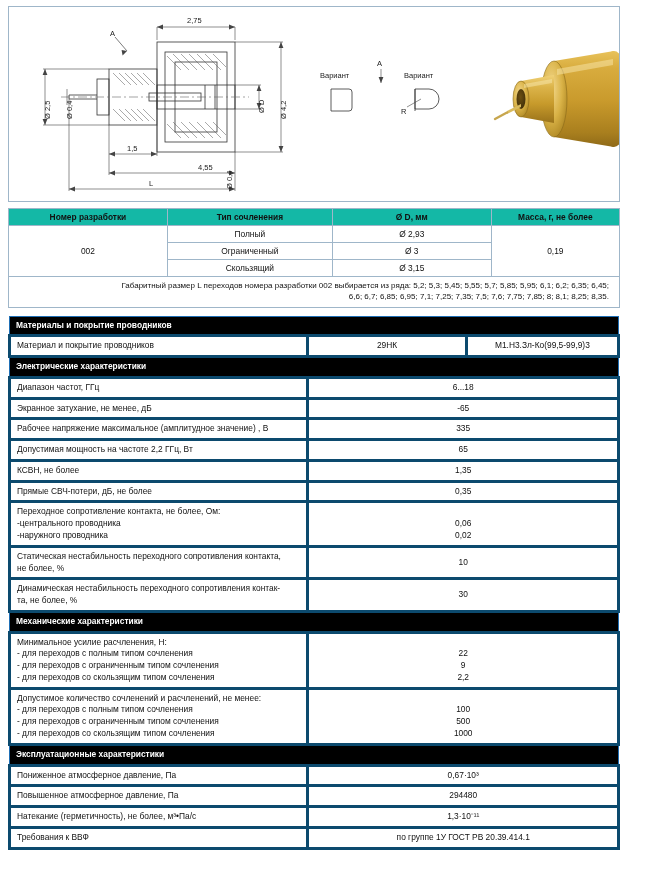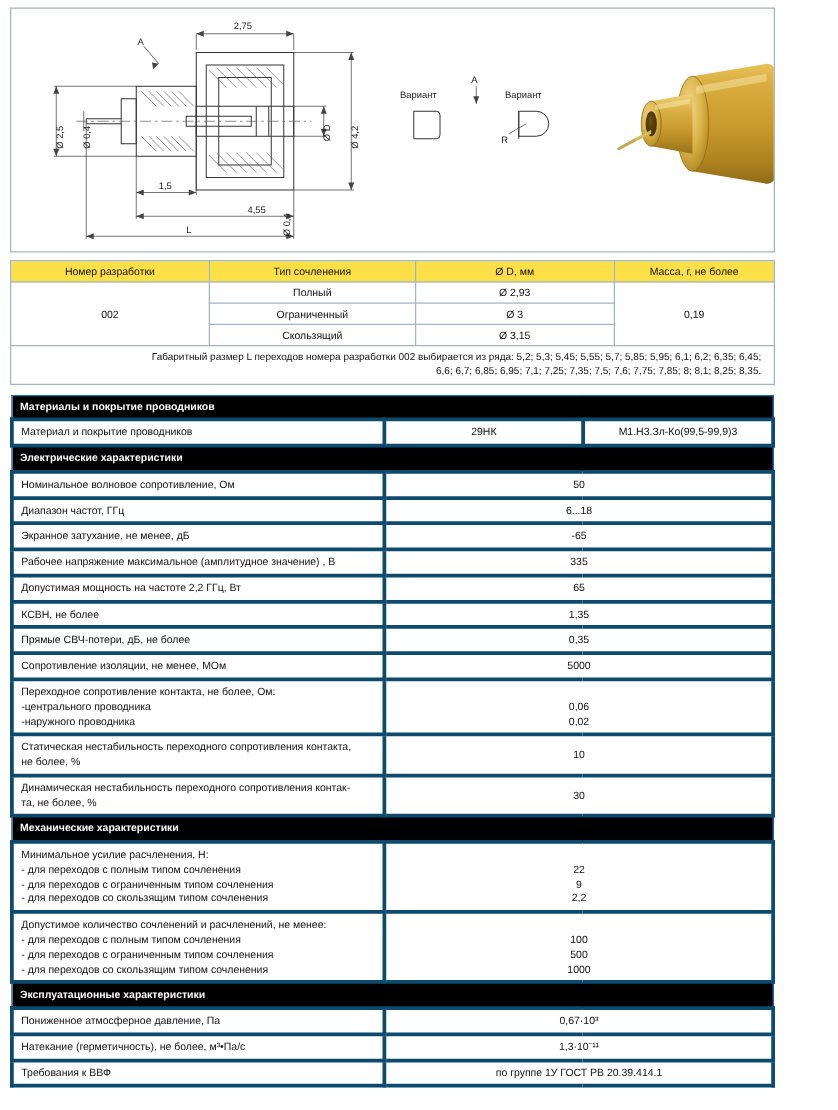--- a/index.html
+++ b/index.html
@@ -40,21 +40,21 @@
     width: 100%;
     table-layout: fixed;
   }
   .tbl td, .tbl th {
     border: 1px solid #9fb6c9;
     padding: 3px 5px;
     font-size: 8.4px;
     vertical-align: middle;
   }
   .tbl .center { text-align: center; }
-  .tbl .hdr { text-align: center; font-weight: normal; background: #fde047; }
+  .tbl .hdr { text-align: center; font-weight: bold; background: #14b8a6; }
 
   .spec-top { margin-top: 6px; }
   .note-row td {
     text-align: right;
     font-size: 8px;
     line-height: 1.35;
     padding: 4px 10px;
   }
 
   
@@ -332,24 +332,20 @@
         </tr>
         <tr>
           <td>Материал и покрытие проводников</td>
           <td class="val">29НК</td>
           <td class="val">М1.Н3.Зл-Ко(99,5-99,9)3</td>
         </tr>
         <tr class="section">
           <td colspan="3">Электрические характеристики</td>
         </tr>
         <tr>
-          <td>Номинальное волновое сопротивление, Ом</td>
-          <td colspan="2" class="val">50</td>
-        </tr>
-        <tr>
           <td>Диапазон частот, ГГц</td>
           <td colspan="2" class="val">6...18</td>
         </tr>
         <tr>
           <td>Экранное затухание, не менее, дБ</td>
           <td colspan="2" class="val">-65</td>
         </tr>
         <tr>
           <td>Рабочее напряжение максимальное (амплитудное значение) , В</td>
           <td colspan="2" class="val">335</td>
@@ -358,24 +354,20 @@
           <td>Допустимая мощность на частоте 2,2 ГГц, Вт</td>
           <td colspan="2" class="val">65</td>
         </tr>
         <tr>
           <td>КСВН, не более</td>
           <td colspan="2" class="val">1,35</td>
         </tr>
         <tr>
           <td>Прямые СВЧ-потери, дБ, не более</td>
           <td colspan="2" class="val">0,35</td>
-        </tr>
-        <tr>
-          <td>Сопротивление изоляции, не менее, МОм</td>
-          <td colspan="2" class="val">5000</td>
         </tr>
         <tr>
           <td class="multi">Переходное сопротивление контакта, не более, Ом:
 -центрального проводника
 -наружного проводника</td>
           <td colspan="2" class="val multi">
 0,06
 0,02</td>
         </tr>
         <tr>
@@ -412,20 +404,24 @@
 1000</td>
         </tr>
         <tr class="section">
           <td colspan="3">Эксплуатационные характеристики</td>
         </tr>
         <tr>
           <td>Пониженное атмосферное давление, Па</td>
           <td colspan="2" class="val">0,67·10³</td>
         </tr>
         <tr>
+          <td>Повышенное атмосферное давление, Па</td>
+          <td colspan="2" class="val">294480</td>
+        </tr>
+        <tr>
           <td>Натекание (герметичность), не более, м³•Па/с</td>
           <td colspan="2" class="val">1,3·10⁻¹¹</td>
         </tr>
         <tr>
           <td>Требования к ВВФ</td>
           <td colspan="2" class="val">по группе 1У ГОСТ РВ 20.39.414.1</td>
         </tr>
       </tbody>
   </table>
 

